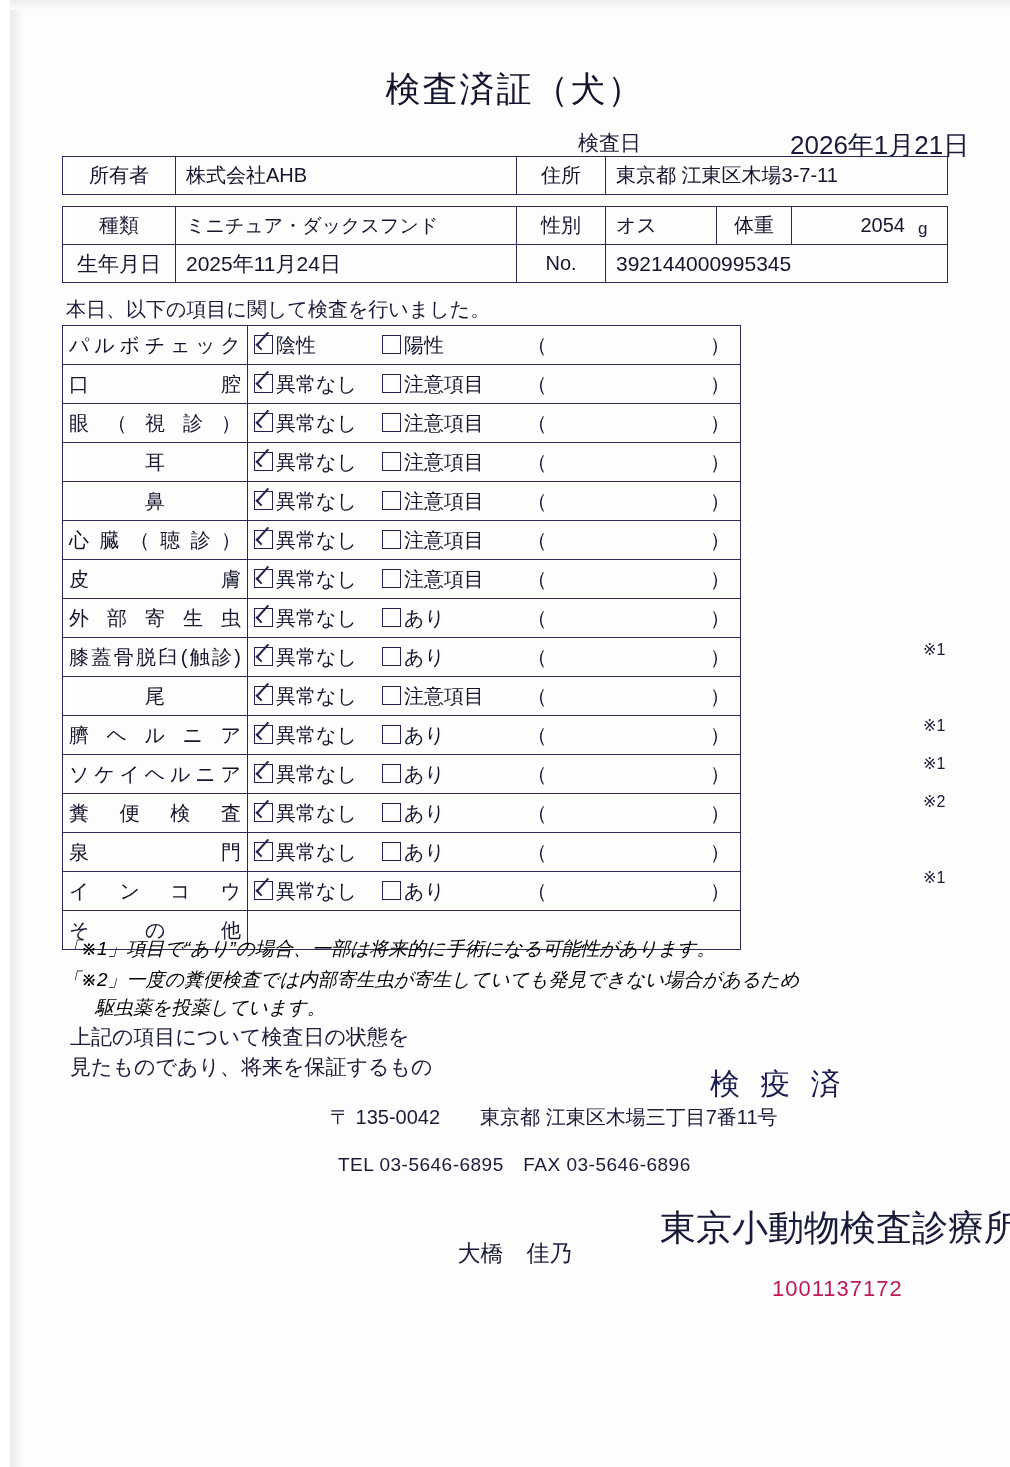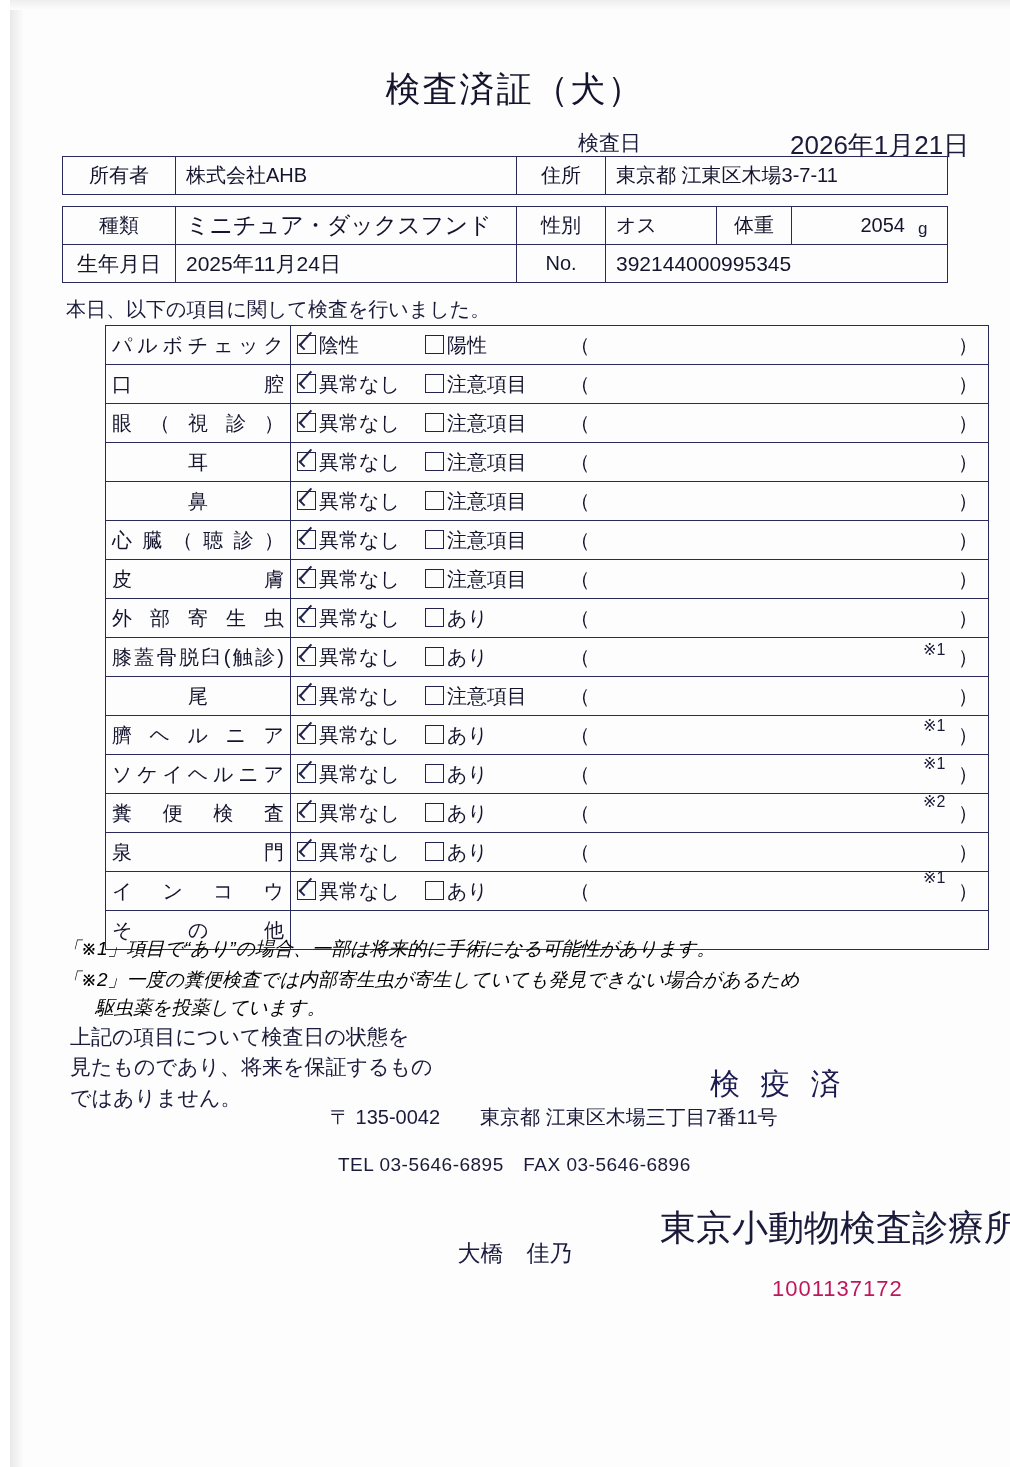--- a/index.html
+++ b/index.html
@@ -80,21 +80,21 @@
   #breed-table td { height: 37px; }
 
   .note-line {
     position: absolute;
     left: 56px; top: 296px;
     font-size: 20px;
   }
 
   
   #items-table {
-    left: 52px; top: 325px; width: 884px; margin-left: 43px;
+    left: 52px; top: 325px; width: 679px;
   }
   #items-table td {
     height: 38px;
     font-size: 20px;
   }
   .item-name {
     width: 172px;
     text-align: justify;
     text-align-last: justify;
     padding: 0 6px !important;
@@ -243,21 +243,21 @@
       <td class="c-lbl" style="width:88px">住所</td>
       <td class="c-val">東京都 江東区木場3-7-11</td>
     </tr>
   </tbody>
     </table>
 
   <table class="grid" id="breed-table">
     <tbody>
         <tr>
       <td class="c-lbl" style="width:112px">種類</td>
-      <td class="c-val" style="width:330px;font-size:23px">ミニチュア・ダックスフンド</td>
+      <td class="c-val" style="width:330px;font-size:19px">ミニチュア・ダックスフンド</td>
       <td class="c-lbl" style="width:88px">性別</td>
       <td class="c-val" style="width:100px">オス</td>
       <td class="c-lbl" style="width:74px">体重</td>
       <td style="text-align:right;padding-right:42px !important;">2054</td>
     </tr>
     <tr>
       <td class="c-lbl" style="font-size:21px">生年月日</td>
       <td class="c-val" style="font-size:21px">2025年11月24日</td>
       <td class="c-lbl">No.</td>
       <td class="c-val" colspan="3" style="font-size:21px">392144000995345</td>
@@ -376,21 +376,20 @@
       <div class="suffix" style="top: 868px;">※1</div>
     </div>
 
   <div class="footnote" id="fn1">「※1」項目で“あり”の場合、一部は将来的に手術になる可能性があります。</div>
   <div class="footnote" id="fn2">「※2」一度の糞便検査では内部寄生虫が寄生していても発見できない場合があるため</div>
   <div class="footnote" id="fn2b">駆虫薬を投薬しています。</div>
 
   <div class="statement">
     <div>上記の項目について検査日の状態を</div>
     <div>見たものであり、将来を保証するもの</div>
-    <div>ではありません。</div>
   </div>
 
   <div class="stamp">検 疫 済</div>
   <div class="addr">〒 135-0042　　東京都 江東区木場三丁目7番11号</div>
   <div class="tel">TEL 03-5646-6895　FAX 03-5646-6896</div>
   <div class="clinic">東京小動物検査診療所</div>
   <div class="clinic-sub">大橋　佳乃</div>
   <div class="serial">1001137172</div>
 </div>
 

